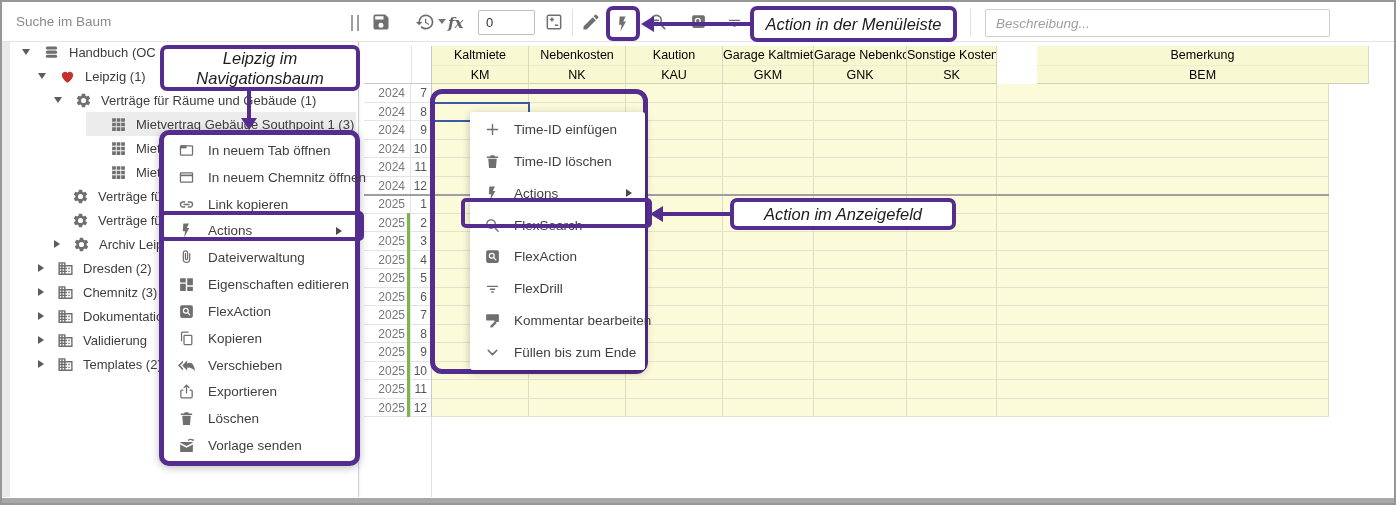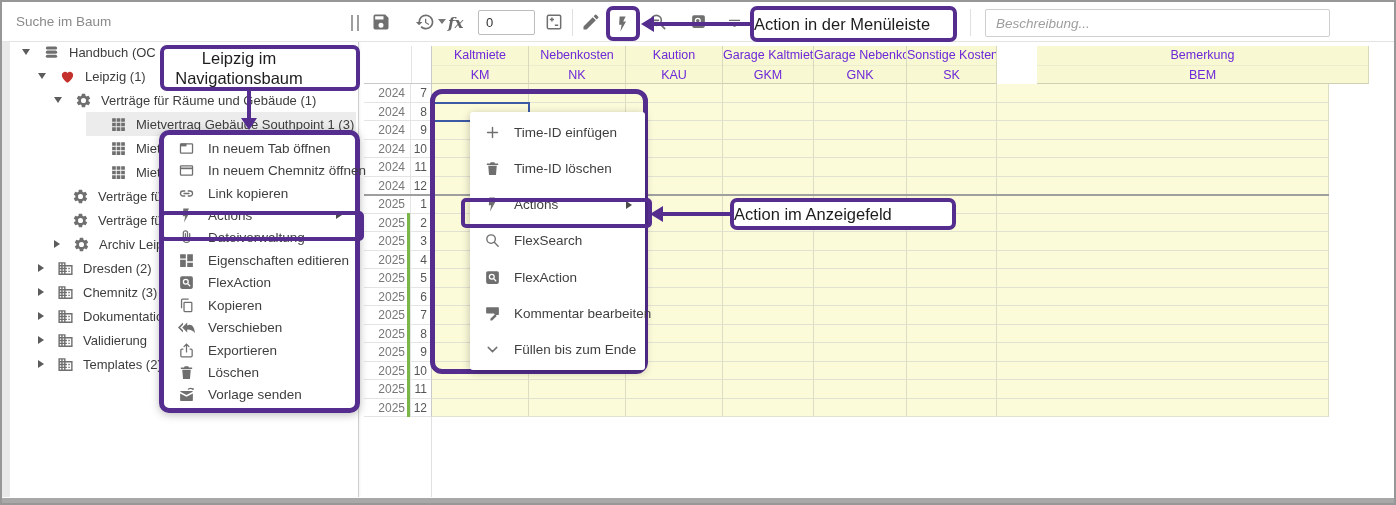--- a/index.html
+++ b/index.html
@@ -26,22 +26,22 @@
   #number-input{left:476px;top:8px;width:57px;height:25px;border:1px solid #bdbdbd;border-radius:2px;
     font:13px "Liberation Sans",sans-serif;color:#333;padding:0 0 0 7px;outline:none;}
   #flash-highlight{left:604px;top:4px;width:34px;height:35px;border:4px solid var(--purple);
     border-radius:7px;background:#fff;display:flex;align-items:center;justify-content:center;}
   #description-input{left:983px;top:7px;width:345px;height:28px;border:1px solid #cfcfcf;border-radius:2px;
     font:13.5px "Liberation Sans",sans-serif;color:#555;padding:0 0 0 10px;outline:none;}
   #description-input::placeholder{font-style:italic;color:#9e9e9e;}
 
   
   .anno{background:#fff;border:4px solid var(--purple);border-radius:7px;z-index:40;
-    display:flex;align-items:center;text-align:center;
-    font-size:16.5px;color:#1d1d1d;line-height:20px;}
+    display:flex;align-items:center;justify-content:center;text-align:center;
+    font-size:16.5px;color:#1d1d1d;line-height:20px;font-style:italic;}
   .arrow-line{background:var(--purple);z-index:39;}
   .arrow-head-left{width:0;height:0;border-top:8px solid transparent;border-bottom:8px solid transparent;
     border-right:13px solid var(--purple);z-index:39;}
   .arrow-head-down{width:0;height:0;border-left:8px solid transparent;border-right:8px solid transparent;
     border-top:12px solid var(--purple);z-index:39;}
 
   
   #sidebar-gutter{left:0;top:40px;width:8px;bottom:6px;background:#e9e9e9;}
   #sidebar-divider{left:356px;top:40px;width:1px;bottom:6px;background:#cfcfcf;box-shadow:1px 0 2px rgba(0,0,0,.08);}
   .trow{left:2px;width:354px;height:24px;display:flex;align-items:center;overflow:hidden;z-index:2;}
@@ -50,39 +50,39 @@
   .exp.open{width:0;flex-basis:0;border-left:4.5px solid transparent;border-right:4.5px solid transparent;
     border-top:6px solid #5c5c5c;margin-right:13px;}
   .exp.closed{width:0;flex-basis:0;border-top:4.5px solid transparent;border-bottom:4.5px solid transparent;
     border-left:6px solid #5c5c5c;margin-right:13px;}
   .tic{width:17px;height:17px;flex:0 0 17px;margin-right:9px;}
   .tlabel{font-size:13px;color:#3d3d3d;white-space:nowrap;}
 
   
   .hcell{top:44px;height:38px;background:var(--yellowHeader);border-right:1px solid #d9d9be;
     border-bottom:1px solid #cfcfb6;z-index:1;}
-  .hcell .t1,.hcell .t2{height:19px;line-height:19px;text-align:center;font-size:12.5px;color:#6d28d9;
+  .hcell .t1,.hcell .t2{height:19px;line-height:19px;text-align:center;font-size:12.5px;color:#000000;
     overflow:hidden;white-space:nowrap;}
   .hcell .t1{border-bottom:1px solid #ececd0;}
   .lhead{left:362px;top:44px;width:68px;height:38px;background:#fff;border-right:1px solid #c9c9c9;
     border-bottom:1px solid #c9c9c9;z-index:1;}
   .lhead i{position:absolute;left:47px;top:0;bottom:0;width:1px;background:#e4e4e4;}
   .ycell,.mcell{background:#fff;border-bottom:1px solid #e4e4e4;font-size:12px;text-align:right;z-index:1;}
   .ycell{left:362px;width:47px;color:#777;padding-right:5px;border-right:1px solid #e4e4e4;}
   .mcell{left:409px;width:21px;color:#555;padding-right:4px;border-right:1px solid #c9c9c9;}
   .gcell{background:var(--yellowCell);border-right:1px solid #ddddc4;border-bottom:1px solid #e2e2d2;z-index:1;}
   #year-divider{left:362px;top:192px;width:965px;height:2px;background:#9f9f9f;z-index:3;}
   #green-marker{left:405px;top:211px;width:3px;height:204px;background:var(--green);z-index:4;}
   #selected-cell{left:430px;top:100px;width:98px;height:20px;border:2px solid var(--blue);z-index:6;}
   #col-divider-ext{left:429px;top:415px;width:1px;bottom:6px;background:#e0e0e0;}
 
   
   .menu{background:#fff;z-index:20;display:flex;flex-direction:column;
     box-shadow:0 2px 8px rgba(0,0,0,.25);}
-  #nav-menu{left:157px;top:128px;width:201px;height:283px;border:5px solid var(--purple);
+  #nav-menu{left:157px;top:128px;width:201px;height:336px;border:5px solid var(--purple);
     border-radius:10px;padding:2px 0;}
   #grid-menu{left:468px;top:110px;width:175px;height:258px;border-radius:3px;padding:2px 0;}
   .mitem{flex:1;display:flex;align-items:center;padding-left:14px;position:relative;}
   .mitem .ic{width:17px;height:17px;flex:0 0 17px;margin-right:13px;}
   .mitem .mlabel{font-size:13.5px;color:#3f3f3f;white-space:nowrap;}
   .mitem .sub{position:absolute;right:13px;width:0;height:0;border-top:4.5px solid transparent;
     border-bottom:4.5px solid transparent;border-left:6px solid #4a4a4a;}
   #outer-ring{left:428px;top:87px;width:218px;height:285px;border:5px solid var(--purple);
     border-radius:12px;z-index:10;}
   .action-ring{border:4px solid var(--purple);border-radius:5px;z-index:31;background:transparent;}
@@ -681,20 +681,26 @@
         <span class="mlabel">FlexSearch</span>
       </div>
       <div class="mitem">
         <svg class="ic ">
           <use href="#i-flexaction"></use>
         </svg>
         <span class="mlabel">FlexAction</span>
       </div>
       <div class="mitem">
         <svg class="ic ">
+          <use href="#i-flexdrill"></use>
+        </svg>
+        <span class="mlabel">FlexDrill</span>
+      </div>
+      <div class="mitem">
+        <svg class="ic ">
           <use href="#i-comment-edit"></use>
         </svg>
         <span class="mlabel">Kommentar bearbeiten</span>
       </div>
       <div class="mitem">
         <svg class="ic ">
           <use href="#i-chevron-down"></use>
         </svg>
         <span class="mlabel">Füllen bis zum Ende</span>
       </div>

